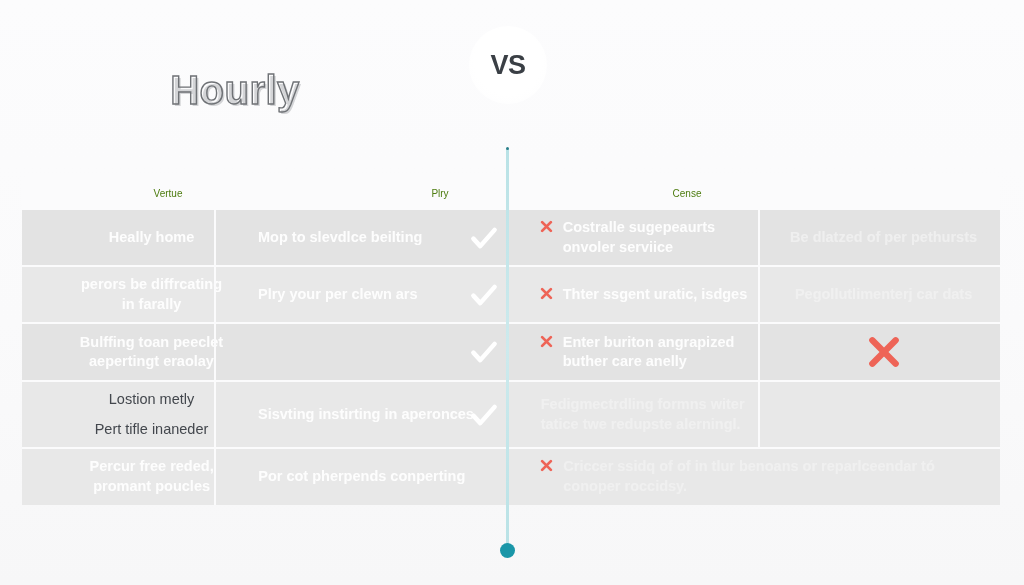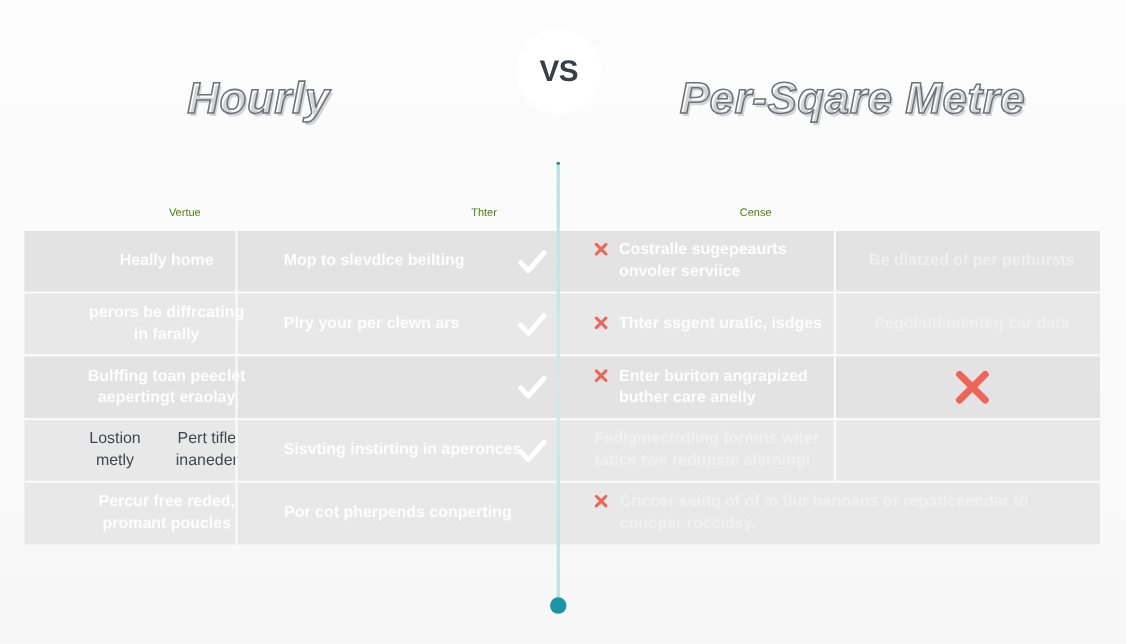--- a/index.html
+++ b/index.html
@@ -23,21 +23,20 @@
     inset: 0;
     background: linear-gradient(180deg, #fcfcfd 0%, #fafafb 55%, #f7f7f8 100%);
   }
 
   
   .header {
     position: absolute;
     left: 0; right: 12px;
     top: 0;
     height: 170px;
-    font-style: italic;
   }
 
   .title {
     position: absolute;
     top: 68px;
     font-size: 40px;
     font-weight: 700;
     letter-spacing: 0.5px;
     color: transparent;
     -webkit-text-stroke: 1.4px #6f7276;
@@ -162,21 +161,21 @@
     pointer-events: none;
   }
   .vline.v1 { left: 192px; }
   .vline.v2 { left: 736px; }
 
   
   .t-light { color: #ffffff; opacity: 0.95; font-weight: 600; }
   .t-faint { color: #f2f2f2; opacity: 0.85; font-weight: 600; }
   .t-dark  { color: #43474d; font-weight: 400; }
 
-  .stack { display: flex; flex-direction: row; gap: 10px; align-items: flex-start; width: 100%; }
+  .stack { display: flex; flex-direction: column; gap: 10px; align-items: flex-start; width: 100%; }
   .stack.center { align-items: center; }
 
   
   .check {
     position: absolute;
     right: 26px;
     top: 50%;
     transform: translateY(-50%);
     width: 30px;
     height: 30px;
@@ -205,36 +204,35 @@
   .wide-text { width: 100%; text-align: left; padding-left: 2px; }
 </style>
 </head>
 <body>
 
 <div class="stage">
 
   <div class="header">
     <div class="title title-left">Hourly</div>
 
-    <div class="title title-right">Per-Sqare Metre</div>
   </div>
 
   <div class="vs-badge">
     <span class="vs-text">VS</span>
   </div>
 
   <div class="divider-cap-top"></div>
   <div class="divider"></div>
   <div class="divider-dot"></div>
 
   <div class="table">
 
     <div class="col-head-row">
       <div class="col-head c2">Vertue</div>
-      <div class="col-head c3">Thter</div>
+      <div class="col-head c3">Plry</div>
       <div class="col-head c4">Cense</div>
     </div>
 
     <div class="rows">
 
       <div class="row">
         <div class="cell c1">
           <span class="t-light">Heally home</span>
         </div>
         <div class="cell c2">

